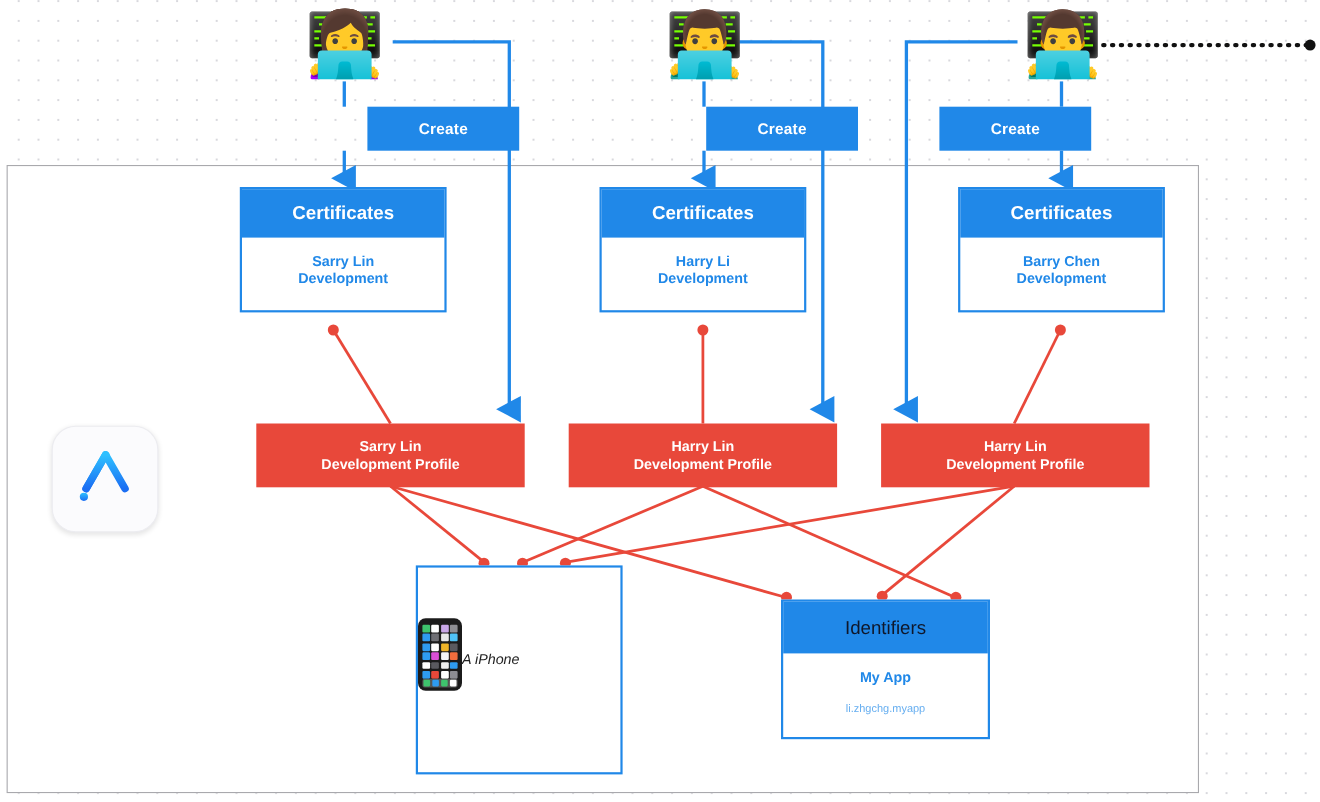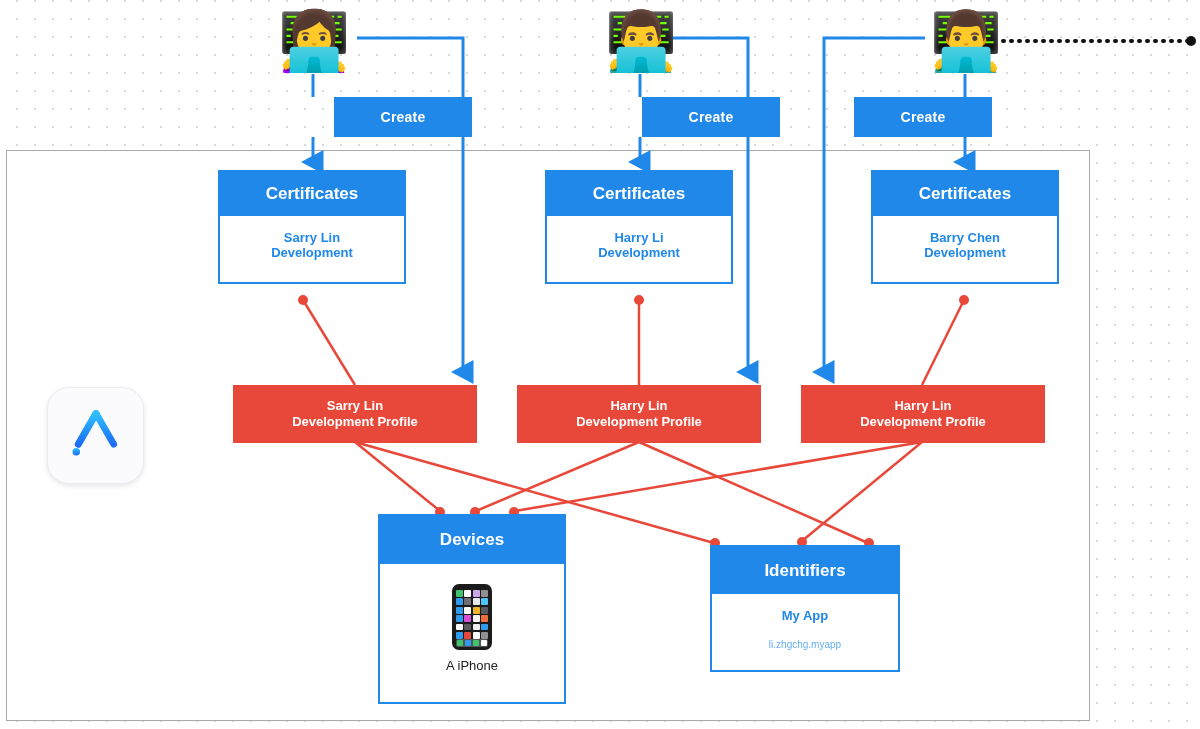--- a/index.html
+++ b/index.html
@@ -143,25 +143,26 @@
     color: #ffffff;
     font-size: 17px;
     font-weight: bold;
     display: flex;
     align-items: center;
     justify-content: center;
   }
   .devices-body {
     height: 138px;
     display: flex;
-    flex-direction: column;
+    flex-direction: row;
     align-items: center;
     justify-content: flex-start;
     padding-top: 20px;
     box-sizing: border-box;
+    font-style: italic;
   }
   .device-label {
     margin-top: 8px;
     font-size: 13px;
     color: #222222;
   }
 
   
   .iphone {
     width: 40px;
@@ -207,23 +208,23 @@
     top: 545px;
     width: 190px;
     height: 127px;
     border: 2px solid #2088e8;
     background: #ffffff;
     box-sizing: border-box;
   }
   .ident-head {
     height: 47px;
     background: #2088e8;
-    color: #ffffff;
+    color: #0f172a;
     font-size: 17px;
-    font-weight: bold;
+    font-weight: normal;
     display: flex;
     align-items: center;
     justify-content: center;
   }
   .ident-body {
     height: 76px;
     display: flex;
     flex-direction: column;
     align-items: center;
     padding-top: 14px;
@@ -352,21 +353,20 @@
   </div>
 
   <div class="profile" style="left:233px; top:385px;">Sarry Lin
 Development Profile</div>
   <div class="profile" style="left:517px; top:385px;">Harry Lin
 Development Profile</div>
   <div class="profile" style="left:801px; top:385px;">Harry Lin
 Development Profile</div>
 
   <div class="devices-card">
-    <div class="devices-head">Devices</div>
     <div class="devices-body">
       <div class="iphone">
         <div class="iphone-grid">
           <i style="background:#3ec46d"></i>
             <i style="background:#ffffff"></i>
             <i style="background:#c9a7e8"></i>
             <i style="background:#8e8e93"></i>
           <i style="background:#2e9bf0"></i>
             <i style="background:#6f6f74"></i>
             <i style="background:#e8e8ea"></i>

